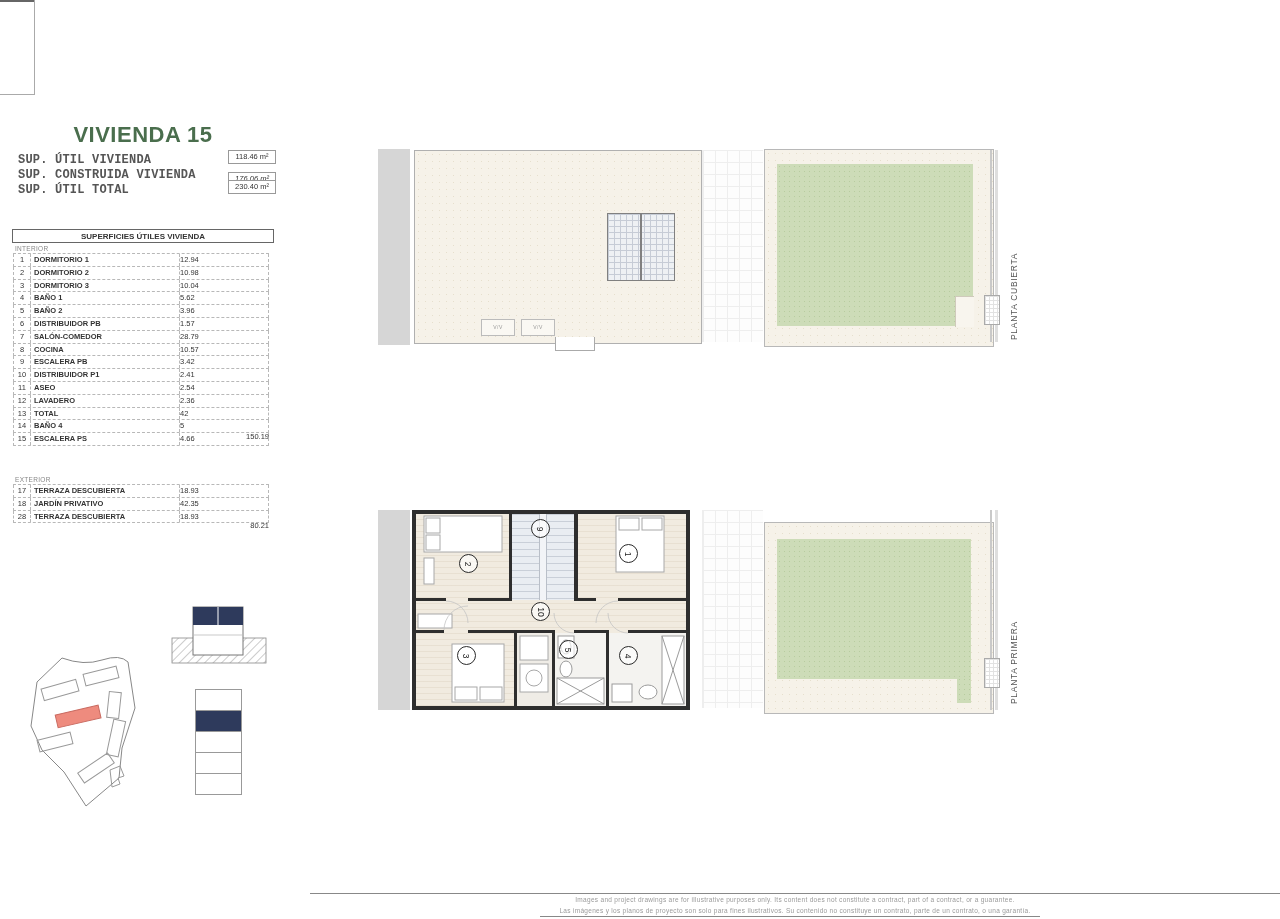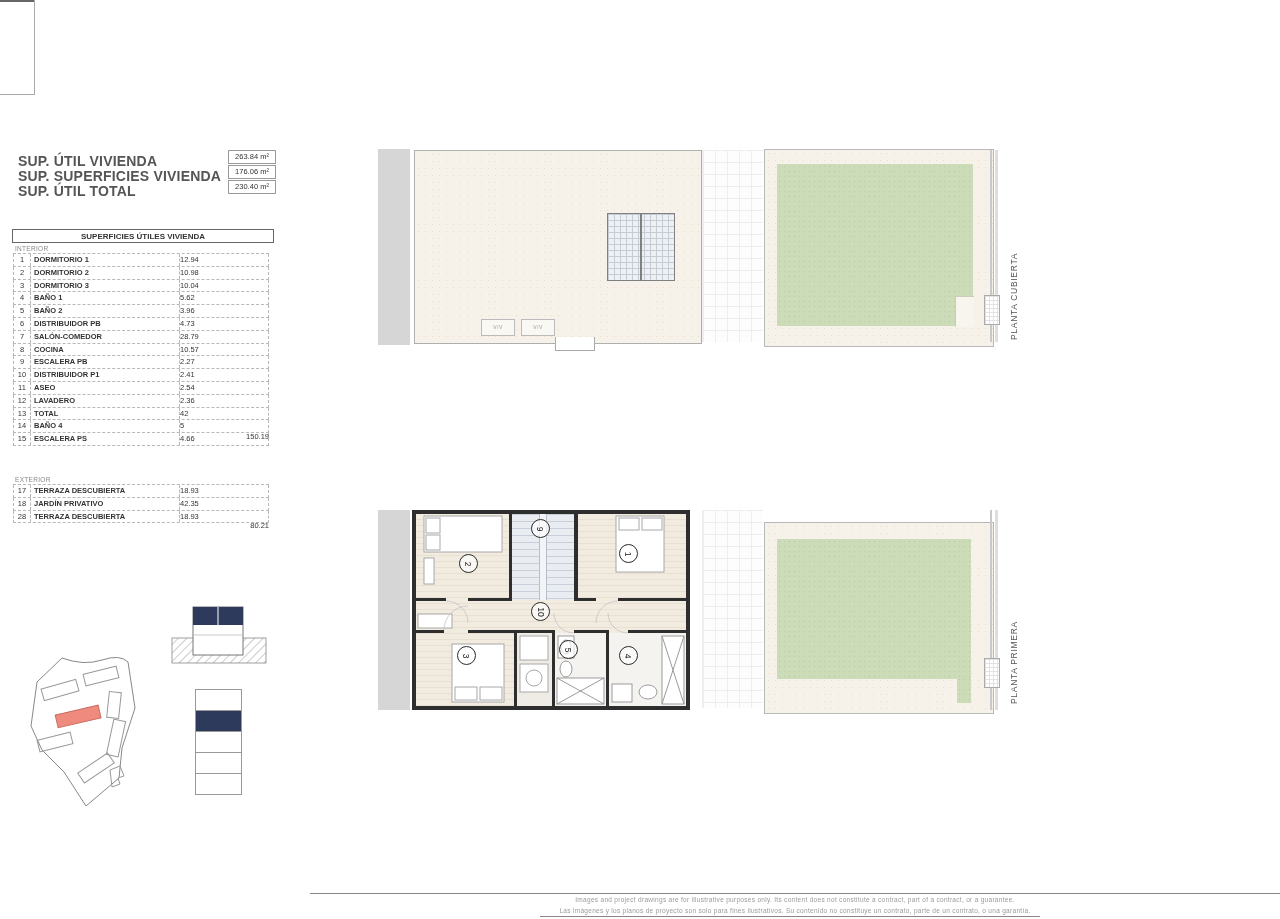--- a/index.html
+++ b/index.html
@@ -8,21 +8,21 @@
   .abs{position:absolute;}
 
   
   .corner-v{left:34px;top:0;width:1px;height:95px;background:#aaa;}
   .corner-h{left:0;top:94px;width:35px;height:1px;background:#aaa;}
   .corner-t{left:0;top:0;width:35px;height:2px;background:#666;}
 
   
   .title{left:12px;top:122px;width:262px;text-align:center;font-size:22px;font-weight:bold;
          color:var(--accent_green);letter-spacing:0.5px;}
-  .sumlabel{left:18px;font-size:14px;font-weight:bold;color:#555;letter-spacing:0.2px;}
+  .sumlabel{left:18px;font-size:12px;font-weight:bold;color:#555;letter-spacing:0.2px;font-family:Liberation Mono, monospace;}
   .sumbox{left:228px;width:46px;height:12px;border:1px solid #999;font-size:7.5px;
           text-align:center;line-height:12px;color:#333;background:#fff;}
   .theader{left:12px;top:229px;width:260px;height:12px;border:1px solid #666;text-align:center;
            font-size:8px;font-weight:bold;line-height:13px;color:#333;}
   .seclabel{font-size:6.5px;color:#888;letter-spacing:0.3px;}
   .dtable{width:256px;border-top:1px dashed #b8b8b8;}
   .trow{display:flex;height:11.8px;line-height:11.8px;border-bottom:1px dashed #b8b8b8;
         border-left:1px dashed #b8b8b8;border-right:1px dashed #b8b8b8;font-size:7.5px;color:#333;}
   .c-n{width:16px;text-align:center;border-right:1px dashed #b8b8b8;flex:none;}
   .c-name{flex:1;padding-left:3px;overflow:hidden;white-space:nowrap;font-weight:bold;}
@@ -85,25 +85,26 @@
 </style>
 </head>
 <body>
 
 <div class="page">
 
   <div class="abs corner-t"></div>
   <div class="abs corner-v"></div>
   <div class="abs corner-h"></div>
 
+  <div class="abs title">VIVIENDA 15</div>
 
   <div class="abs sumlabel" style="top:153px;">SUP. ÚTIL VIVIENDA</div>
-  <div class="abs sumbox" style="top:150px;">263.84 m²</div>
-  <div class="abs sumlabel" style="top:168px;">SUP. SUPERFICIES VIVIENDA</div>
-  <div class="abs sumbox" style="top:165px;">176.06 m²</div>
+  <div class="abs sumbox" style="top:150px;">118.46 m²</div>
+  <div class="abs sumlabel" style="top:168px;">SUP. CONSTRUIDA VIVIENDA</div>
+  <div class="abs sumbox" style="top:172px;font-style:italic;">176.06 m²</div>
   <div class="abs sumlabel" style="top:183px;">SUP. ÚTIL TOTAL</div>
   <div class="abs sumbox" style="top:180px;">230.40 m²</div>
 
   <div class="abs theader">SUPERFICIES ÚTILES VIVIENDA</div>
 
   <div class="abs seclabel" style="left:15px;top:245px;">INTERIOR</div>
   <div class="abs dtable" style="left:13px;top:253px;" id="interior-table">
       <div class="trow">
         <span class="c-n">1</span>
         <span class="c-name">DORMITORIO 1</span>
@@ -125,36 +126,36 @@
         <span class="c-val">5.62</span>
       </div>
       <div class="trow">
         <span class="c-n">5</span>
         <span class="c-name">BAÑO 2</span>
         <span class="c-val">3.96</span>
       </div>
       <div class="trow">
         <span class="c-n">6</span>
         <span class="c-name">DISTRIBUIDOR PB</span>
-        <span class="c-val">4.73</span>
+        <span class="c-val">1.57</span>
       </div>
       <div class="trow">
         <span class="c-n">7</span>
         <span class="c-name">SALÓN-COMEDOR</span>
         <span class="c-val">28.79</span>
       </div>
       <div class="trow">
         <span class="c-n">8</span>
         <span class="c-name">COCINA</span>
         <span class="c-val">10.57</span>
       </div>
       <div class="trow">
         <span class="c-n">9</span>
         <span class="c-name">ESCALERA PB</span>
-        <span class="c-val">2.27</span>
+        <span class="c-val">3.42</span>
       </div>
       <div class="trow">
         <span class="c-n">10</span>
         <span class="c-name">DISTRIBUIDOR P1</span>
         <span class="c-val">2.41</span>
       </div>
       <div class="trow">
         <span class="c-n">11</span>
         <span class="c-name">ASEO</span>
         <span class="c-val">2.54</span>

